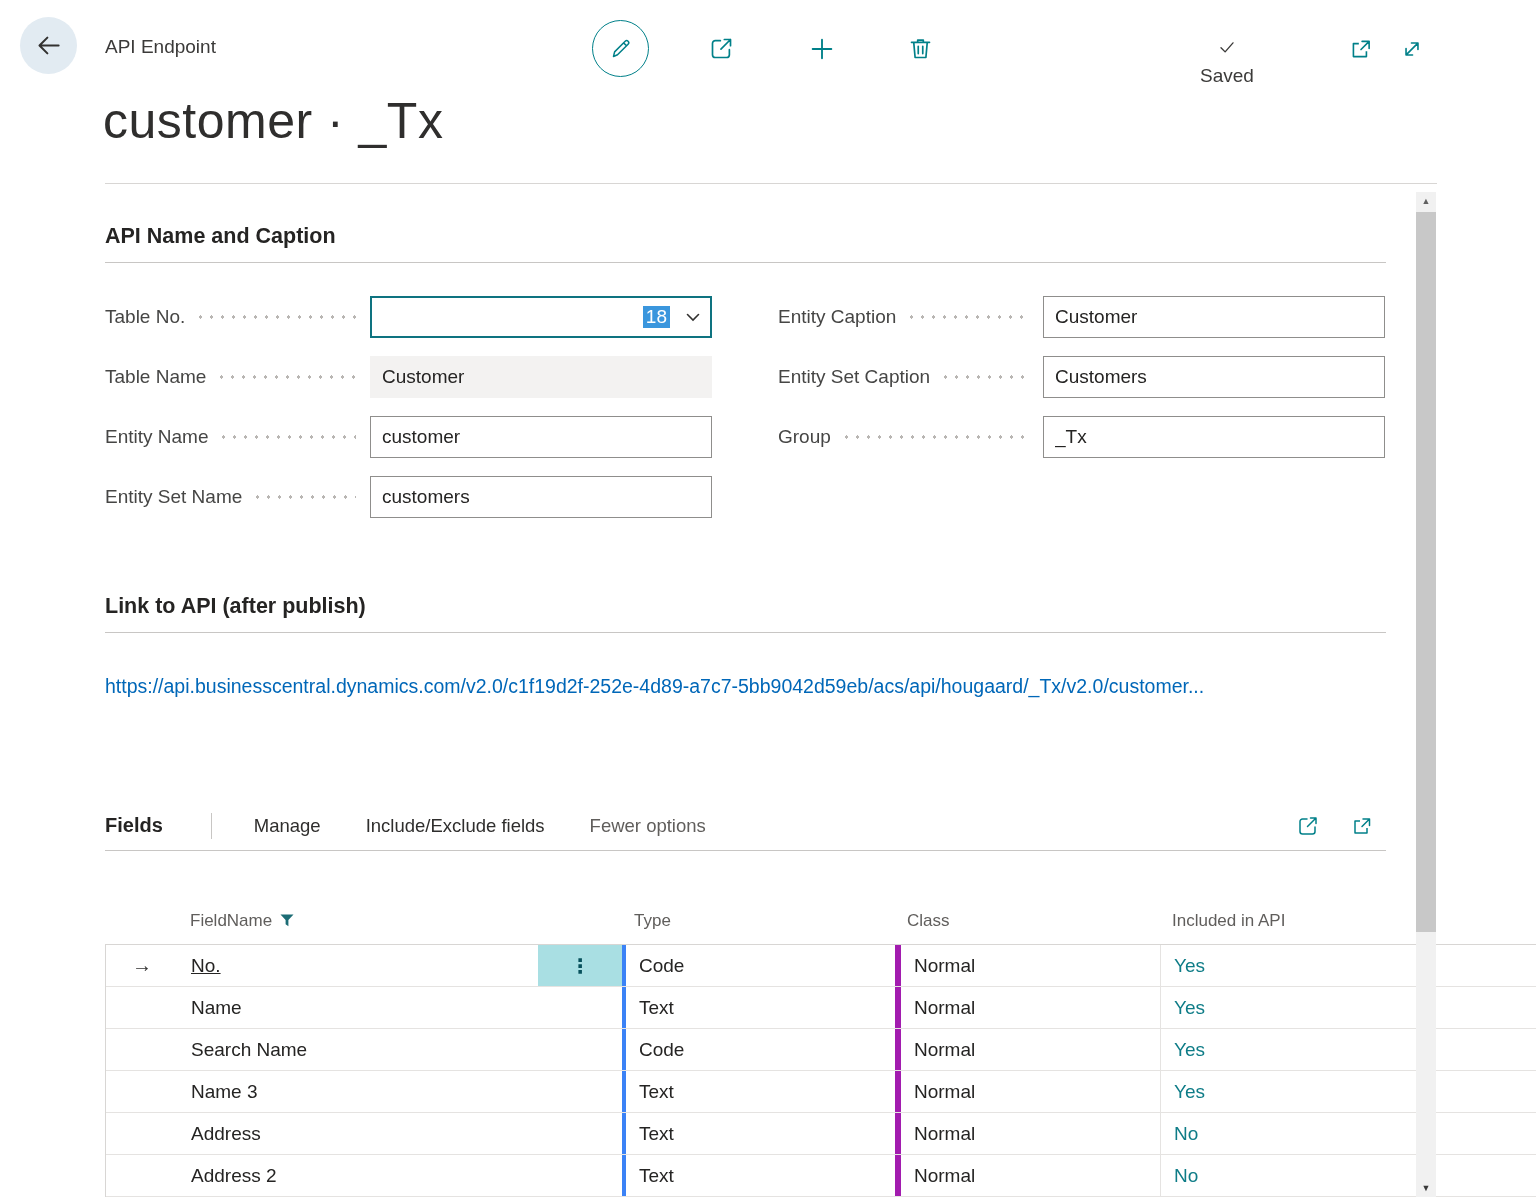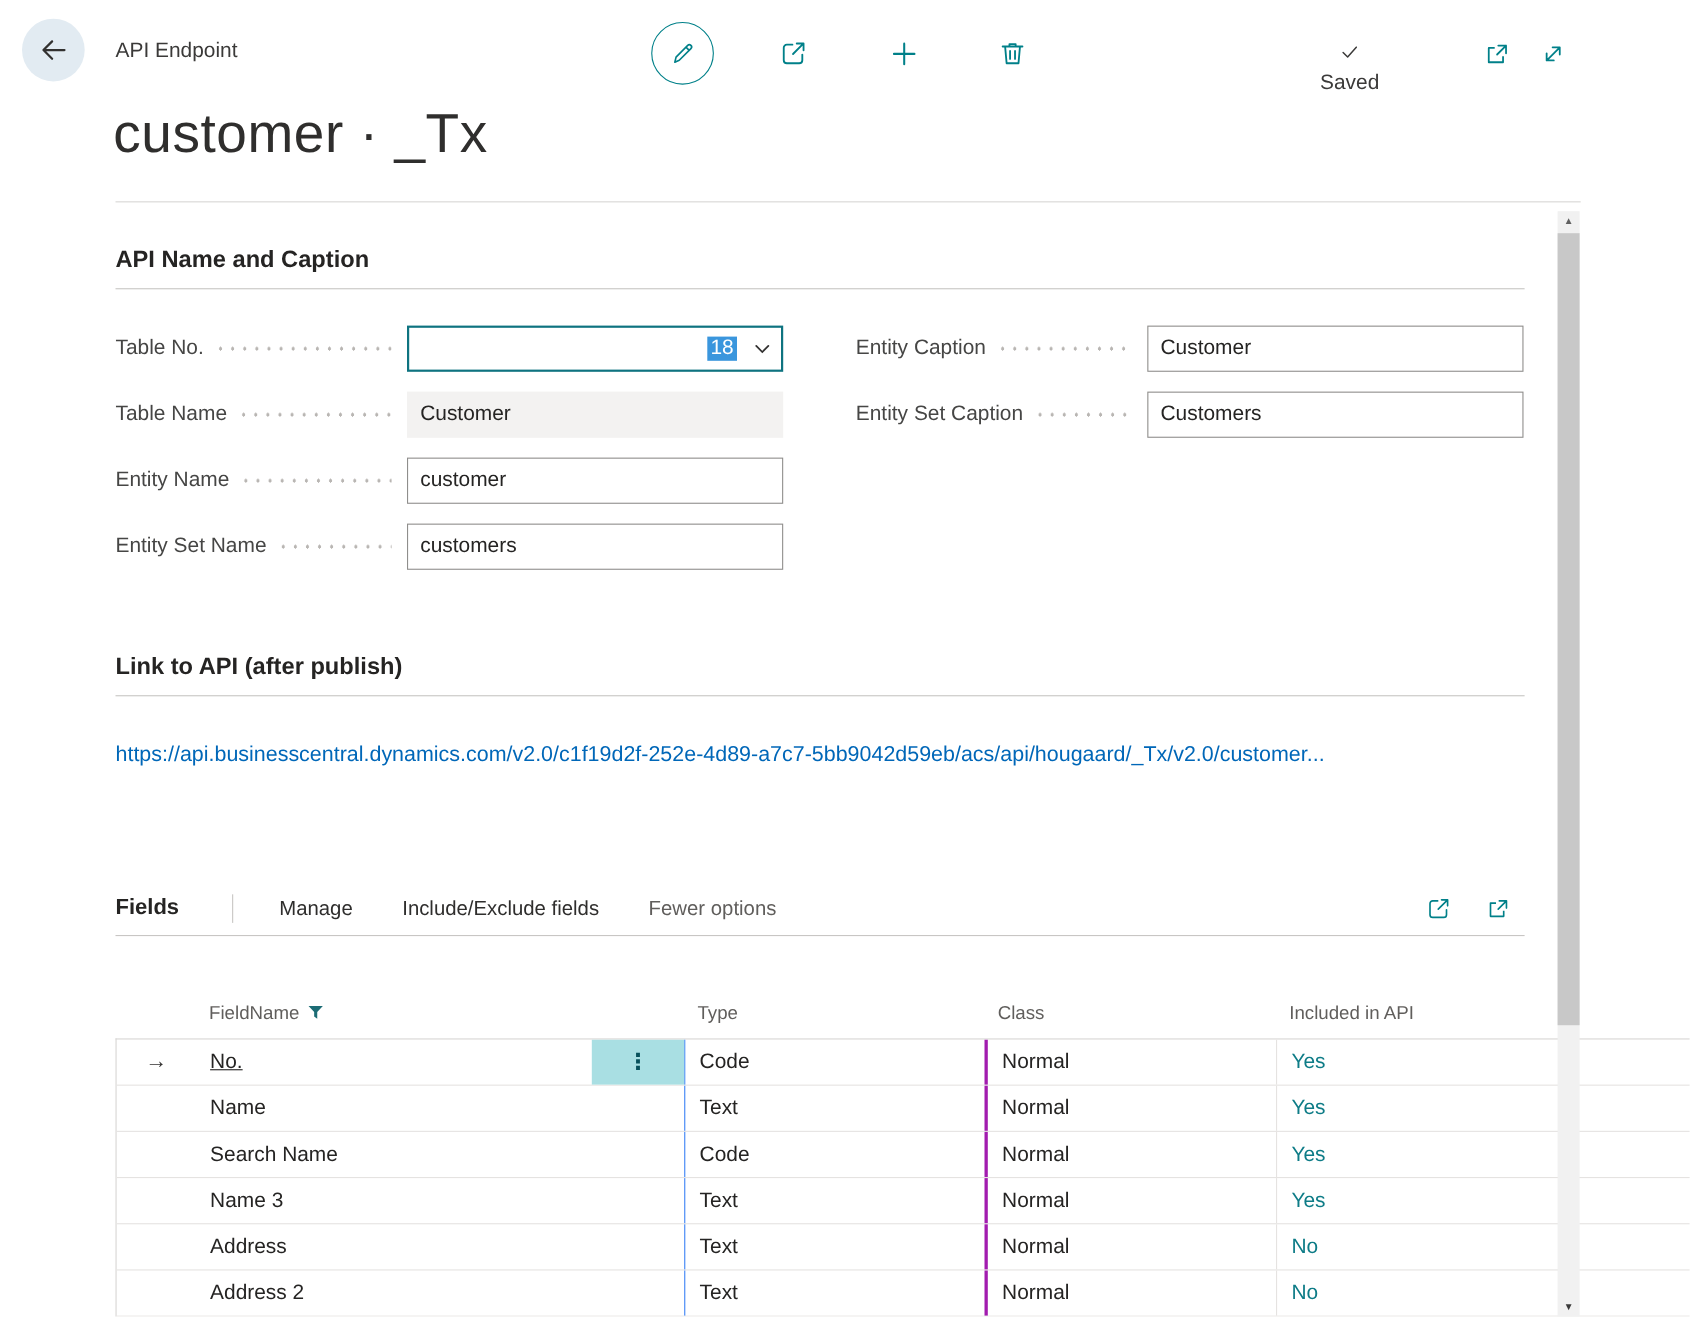--- a/index.html
+++ b/index.html
@@ -68,22 +68,22 @@
   .ghead { height:47px; display:flex; align-items:center; font-size:17px; color:#605e5c; }
   .hc { padding-left:13px; display:flex; align-items:center; gap:8px; }
   .w-sel { width:72px; padding-left:0; } .w-name { width:444px; } .w-type { width:273px; }
   .w-cls { width:265px; } .w-incl { width:198px; }
   .gbody { position:relative; border:1px solid #d8d6d4; border-bottom:none; height:253px; overflow:hidden; }
   .trow { display:flex; height:42px; border-bottom:1px solid #e5e3e1; font-size:19px;
           color:#252423; align-items:stretch; }
   .c { display:flex; align-items:center; padding-left:13px; }
   .c-sel { width:72px; justify-content:center; padding-left:0; font-size:20px; color:#323130; }
   .c-name { width:444px; position:relative; }
-  .c-type { width:273px; border-left:1px solid #3b82f6; }
-  .c-cls  { width:265px; border-left:3px solid #a21caf; }
+  .c-type { width:273px; border-left:4px solid #3b82f6; }
+  .c-cls  { width:265px; border-left:6px solid #a21caf; }
   .c-incl { width:198px; border-left:1px solid #e5e3e1; color:#0e7c87; }
   .underline { text-decoration:underline; }
   .cellmenu { position:absolute; right:0; top:0; width:84px; height:41px; background:#a9dfe3;
               display:flex; align-items:center; justify-content:center; color:#07515c;
               font-size:20px; font-weight:700; }
 
   
   .sb { background:#f1f1f1; }
   .sb-arrow { width:100%; height:18px; display:flex; align-items:center; justify-content:center;
               font-size:9px; color:#606060; }
@@ -205,20 +205,25 @@
   <div class="frow">
     <span class="flabel">Entity Caption</span>
     <span class="leader"></span>
     <input class="fctrl" value="Customer" style="">
   </div>
   <div class="frow">
     <span class="flabel">Entity Set Caption</span>
     <span class="leader"></span>
     <input class="fctrl" value="Customers" style="">
   </div>
+  <div class="frow">
+    <span class="flabel">Group</span>
+    <span class="leader"></span>
+    <input class="fctrl" value="_Tx" style="">
+  </div>
 </div>
 
 <h2 class="section-h" id="h-link">Link to API (after publish)</h2>
 <a href="#" class="api-link">https://api.businesscentral.dynamics.com/v2.0/c1f19d2f-252e-4d89-a7c7-5bb9042d59eb/acs/api/hougaard/_Tx/v2.0/customer...</a>
 
 <div class="fields-bar">
   <span class="fields-title">Fields</span>
   <span class="vsep"></span>
   <button class="action">Manage</button>
   <button class="action">Include/Exclude fields</button>

